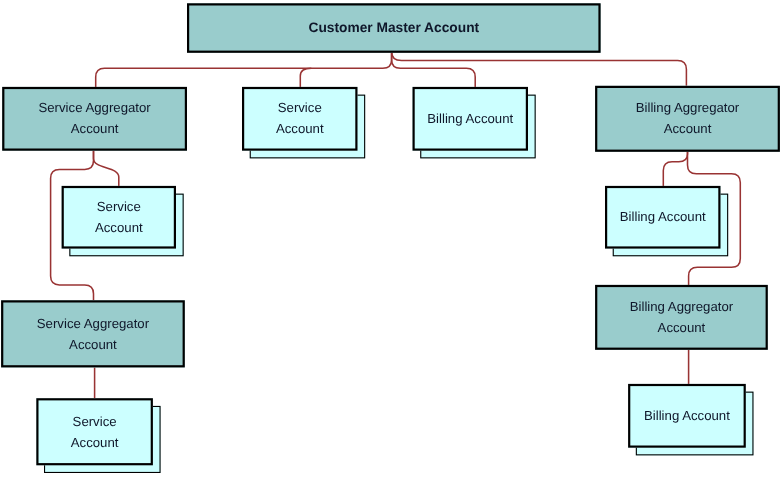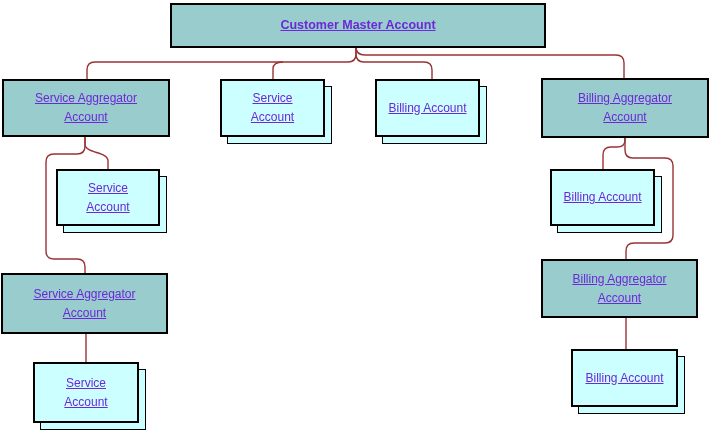--- a/index.html
+++ b/index.html
@@ -11,21 +11,21 @@
   #canvas{position:absolute;inset:0;width:710px;height:434px;}
   #wires{position:absolute;left:0;top:0;z-index:1;}
   .node,.stack{position:absolute;z-index:2;box-sizing:border-box;}
   .node{
     background:var(--teal,#99cccc);
     border:2px solid var(--border,#000000);
     display:flex;align-items:center;justify-content:center;
     text-align:center;
   }
   .lbl{
-    white-space:pre-line;color:#6d28d9;font-size:12px;line-height:19px;text-decoration:underline;
+    white-space:pre-line;color:#0f172a;font-size:12px;line-height:19px;
   }
   .bold .lbl{font-weight:bold;font-size:12.5px;}
   .stack .back{
     position:absolute;left:7px;top:7px;right:-7px;bottom:-7px;
     background:var(--cyan,#ccffff);
     border:1px solid var(--border,#000000);
   }
   .stack .front{
     position:absolute;left:0;top:0;width:100%;height:100%;box-sizing:border-box;
     background:var(--cyan,#ccffff);

